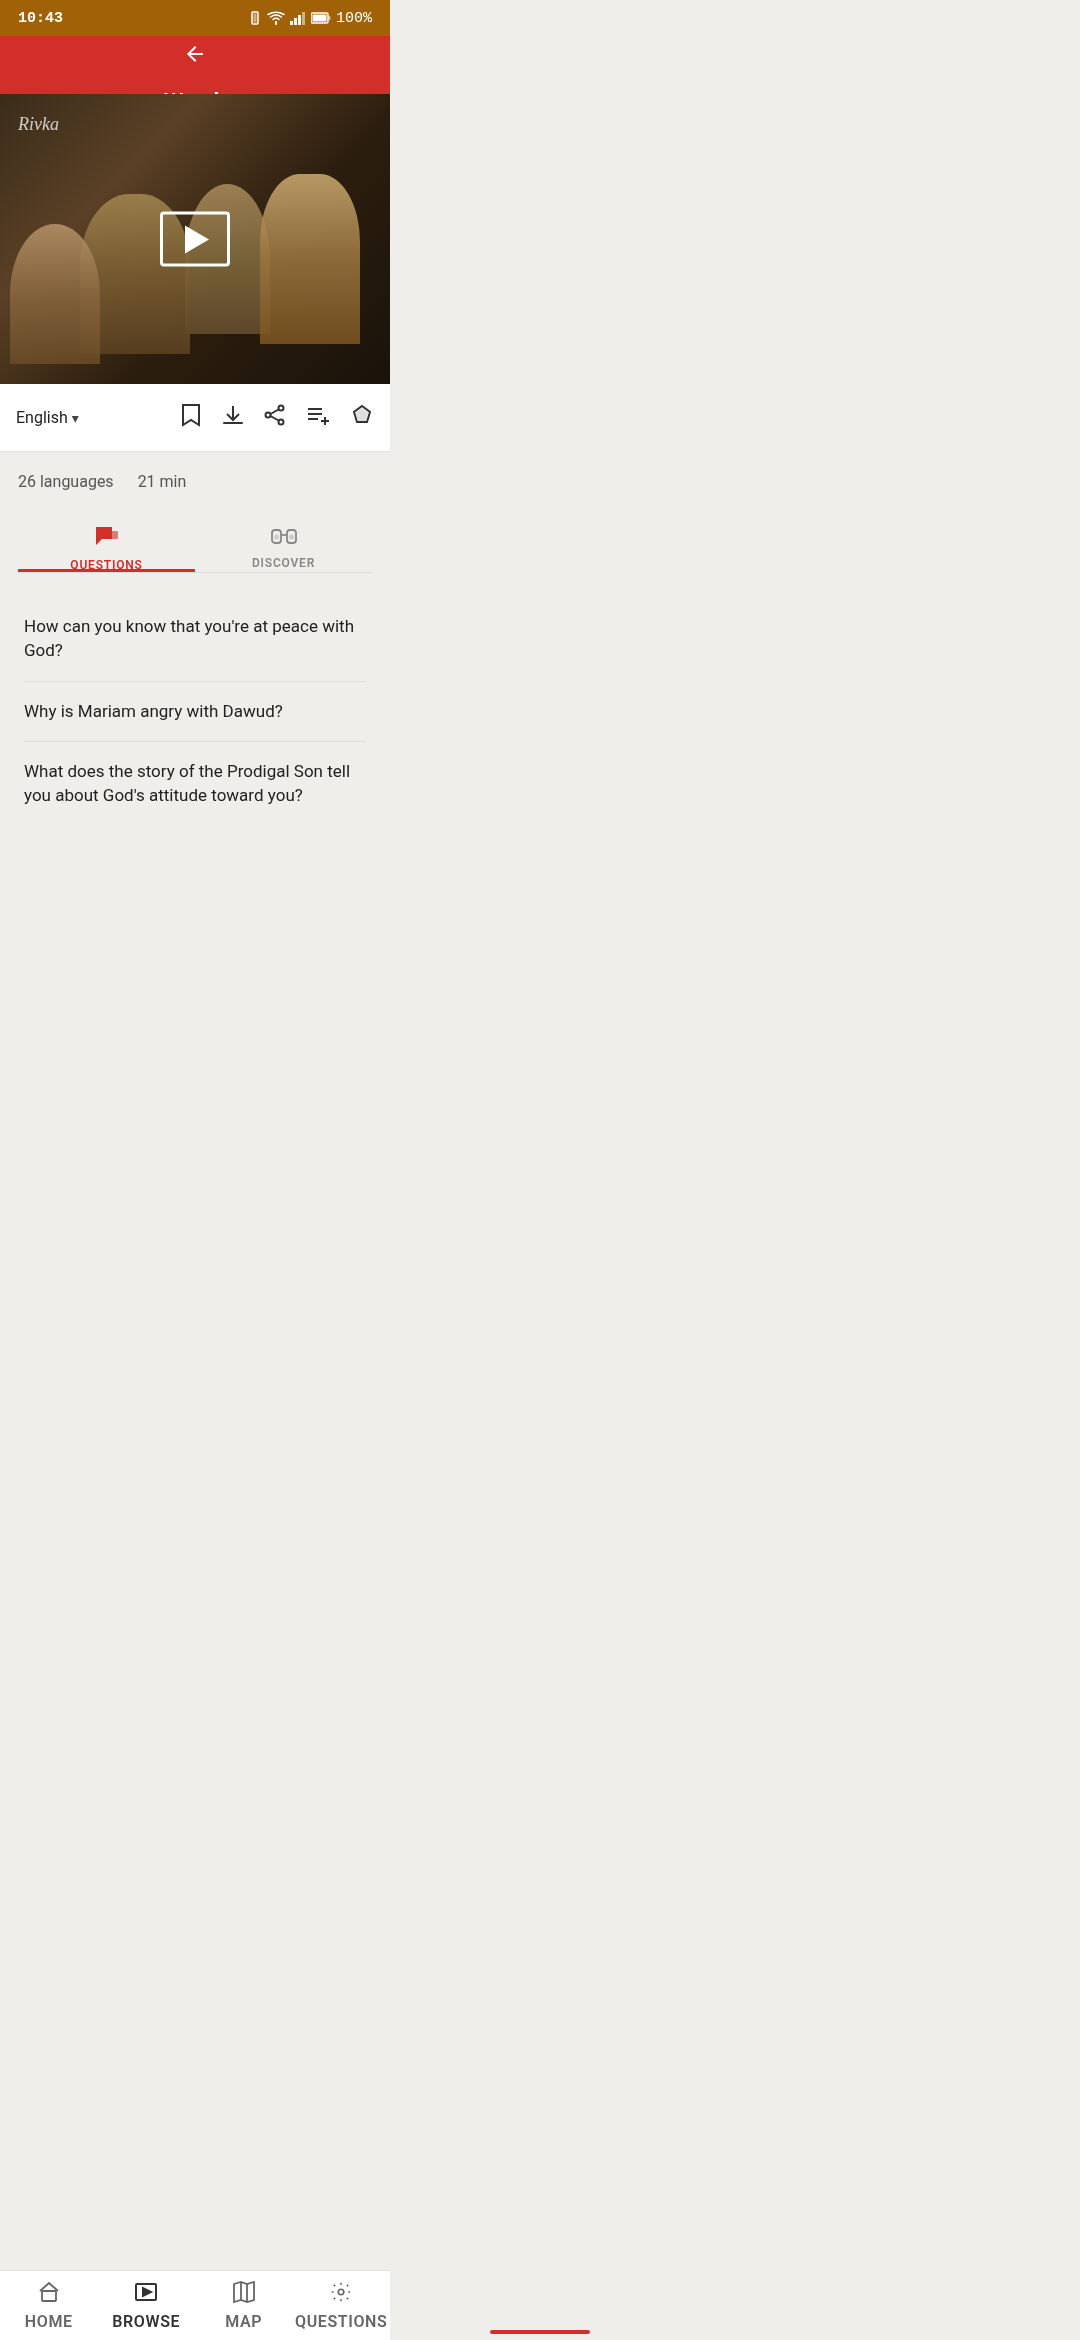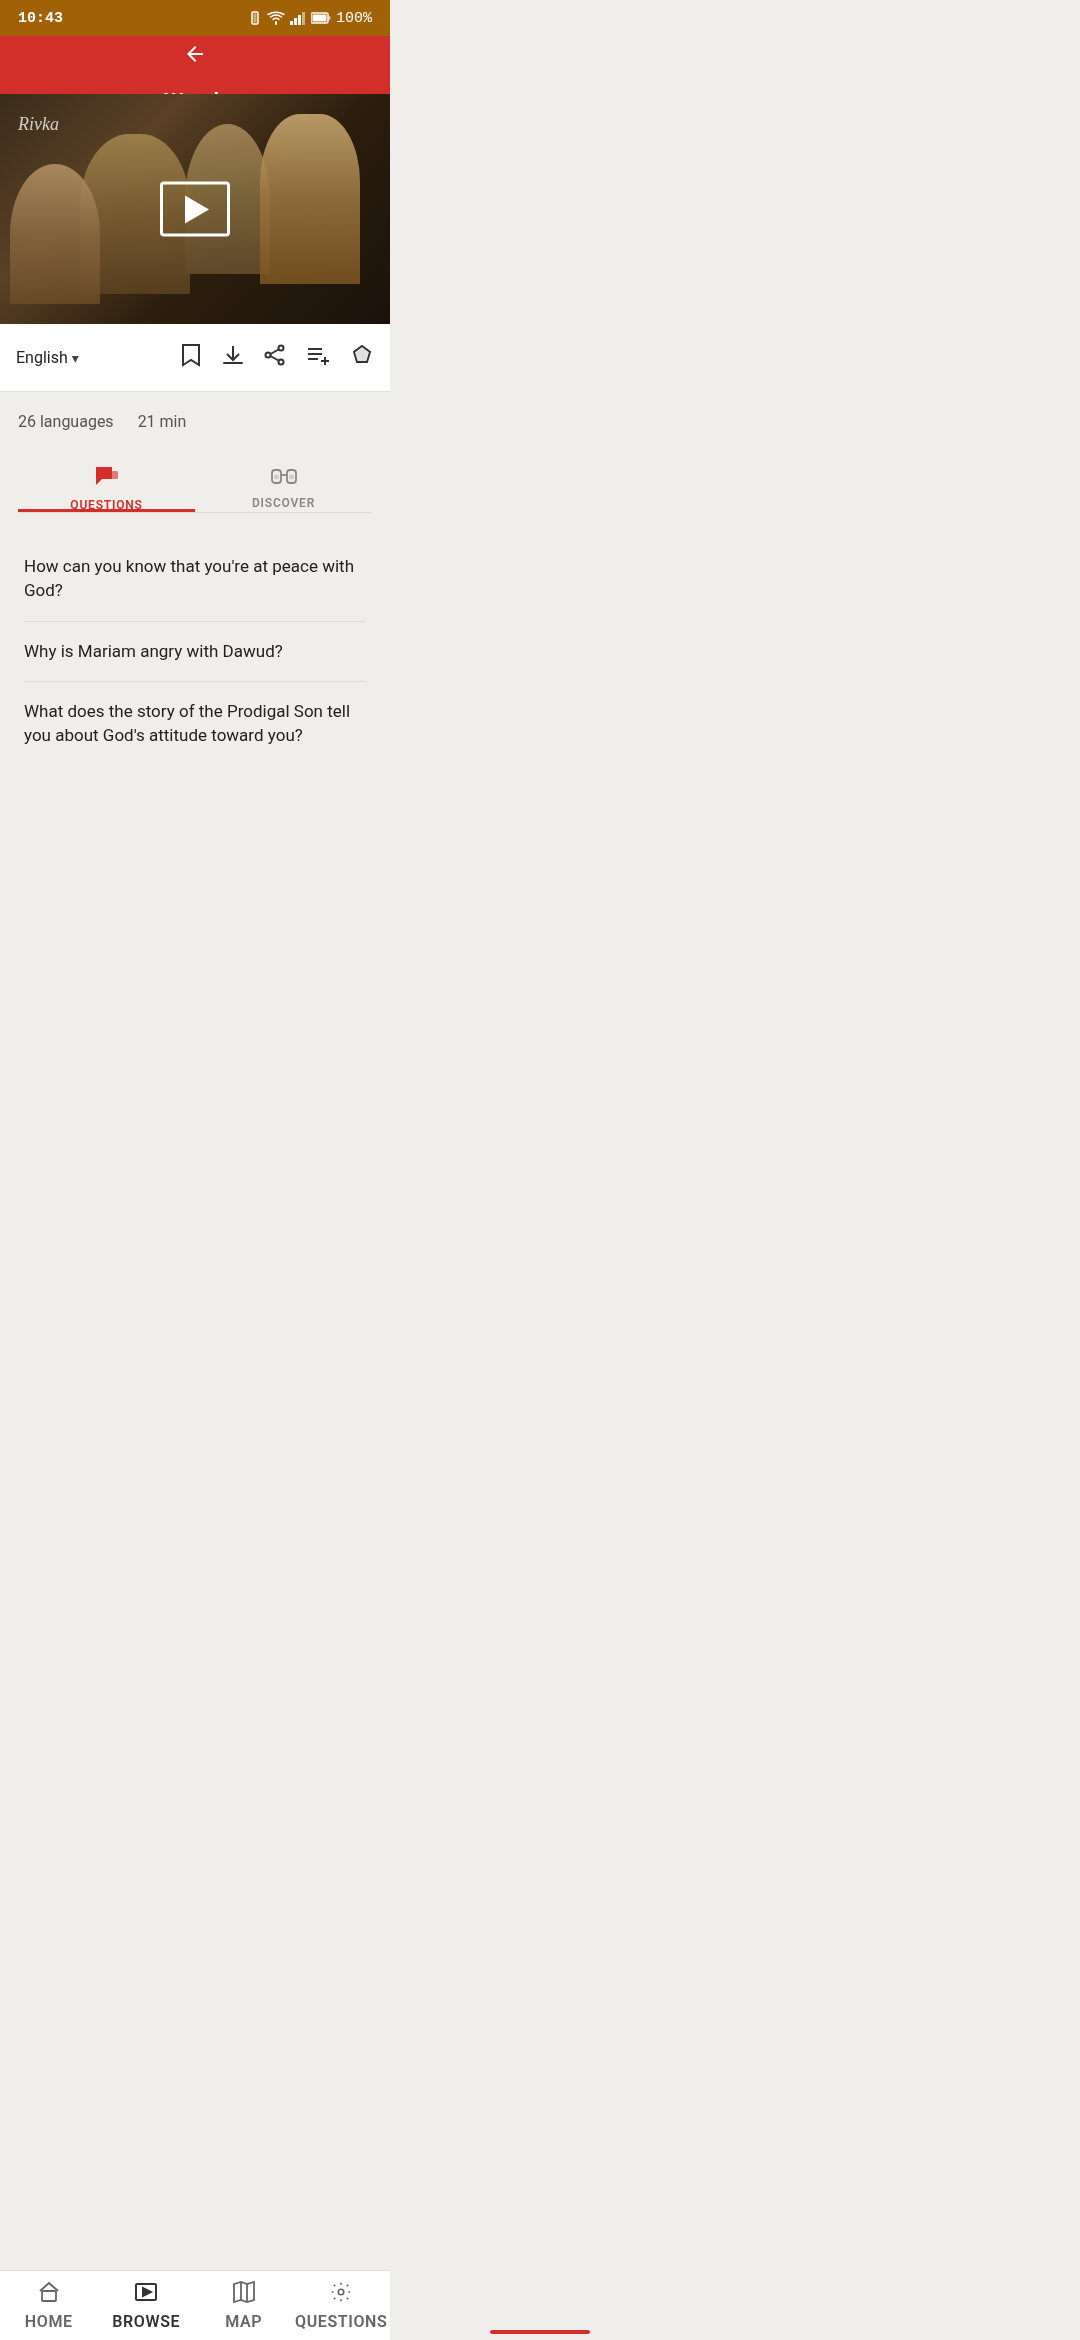--- a/index.html
+++ b/index.html
@@ -66,21 +66,21 @@
       color: white;
     }
     .app-bar-actions span {
       font-size: 20px;
       cursor: pointer;
     }
 
     
     .video-container {
       width: 100%;
-      height: 230px;
+      height: 290px;
       background: #701a75;
       position: relative;
       overflow: hidden;
       text-align: right;
     }
     .video-bg {
       width: 100%;
       height: 100%;
       background: linear-gradient(135deg, #3a2c1a 0%, #5a4025 30%, #2c1e0e 60%, #1a120a 100%);
       position: relative;

